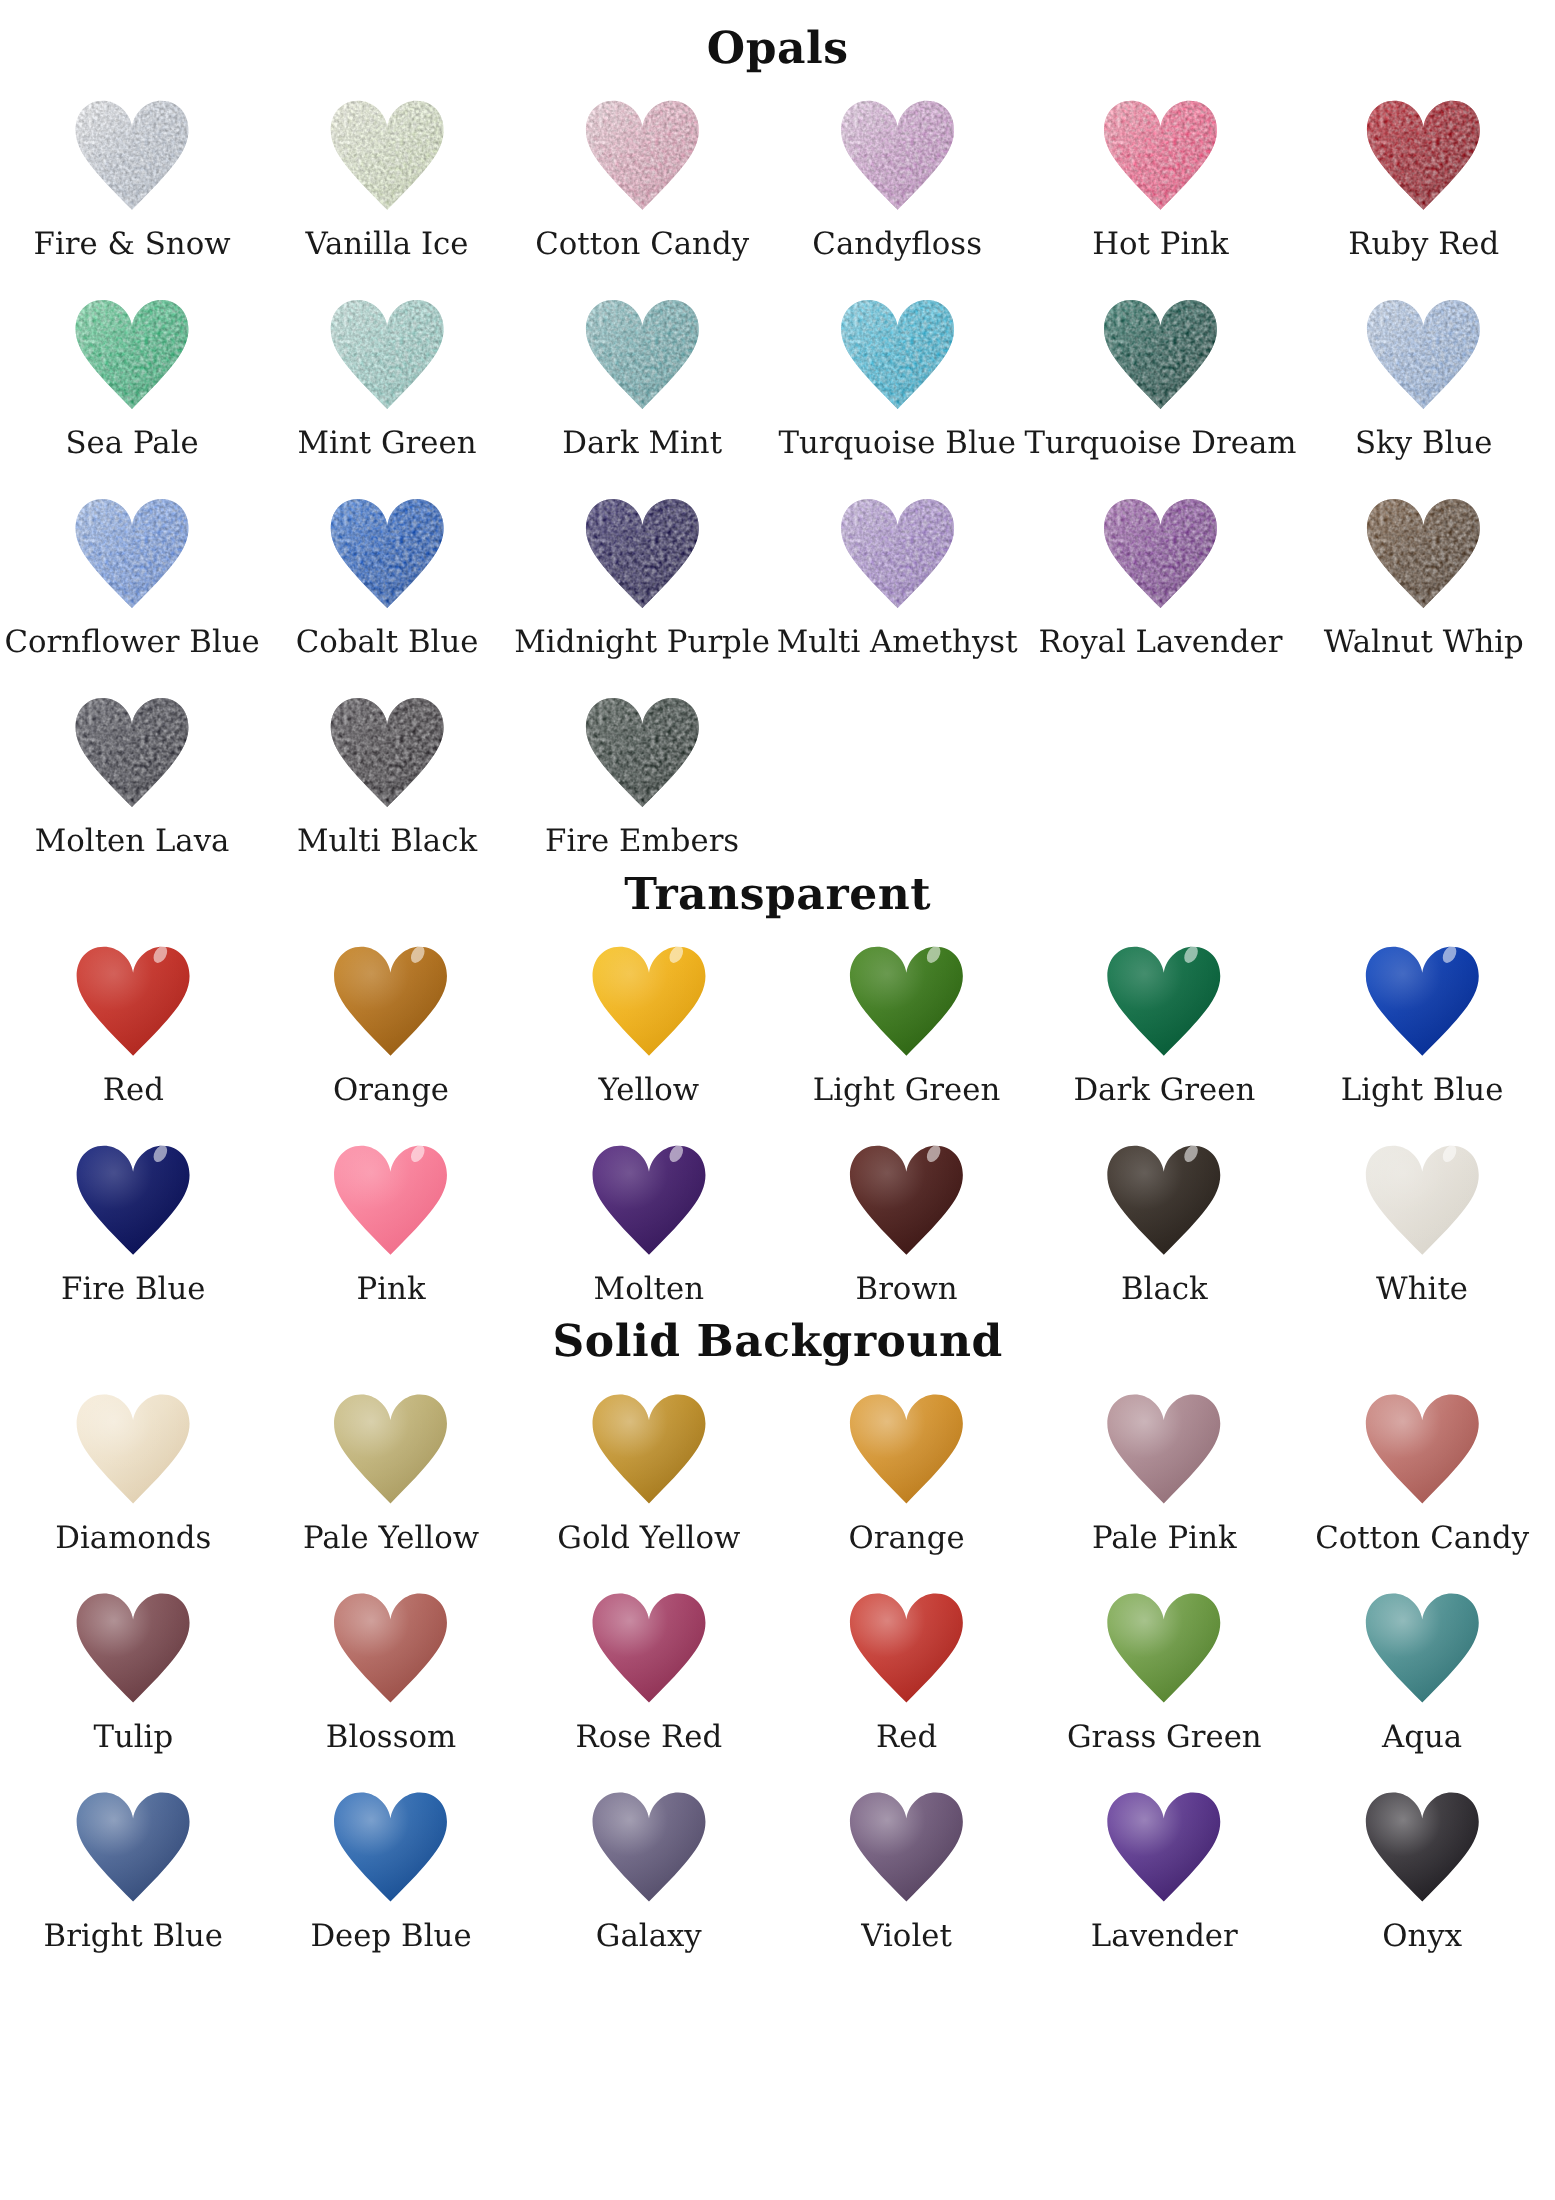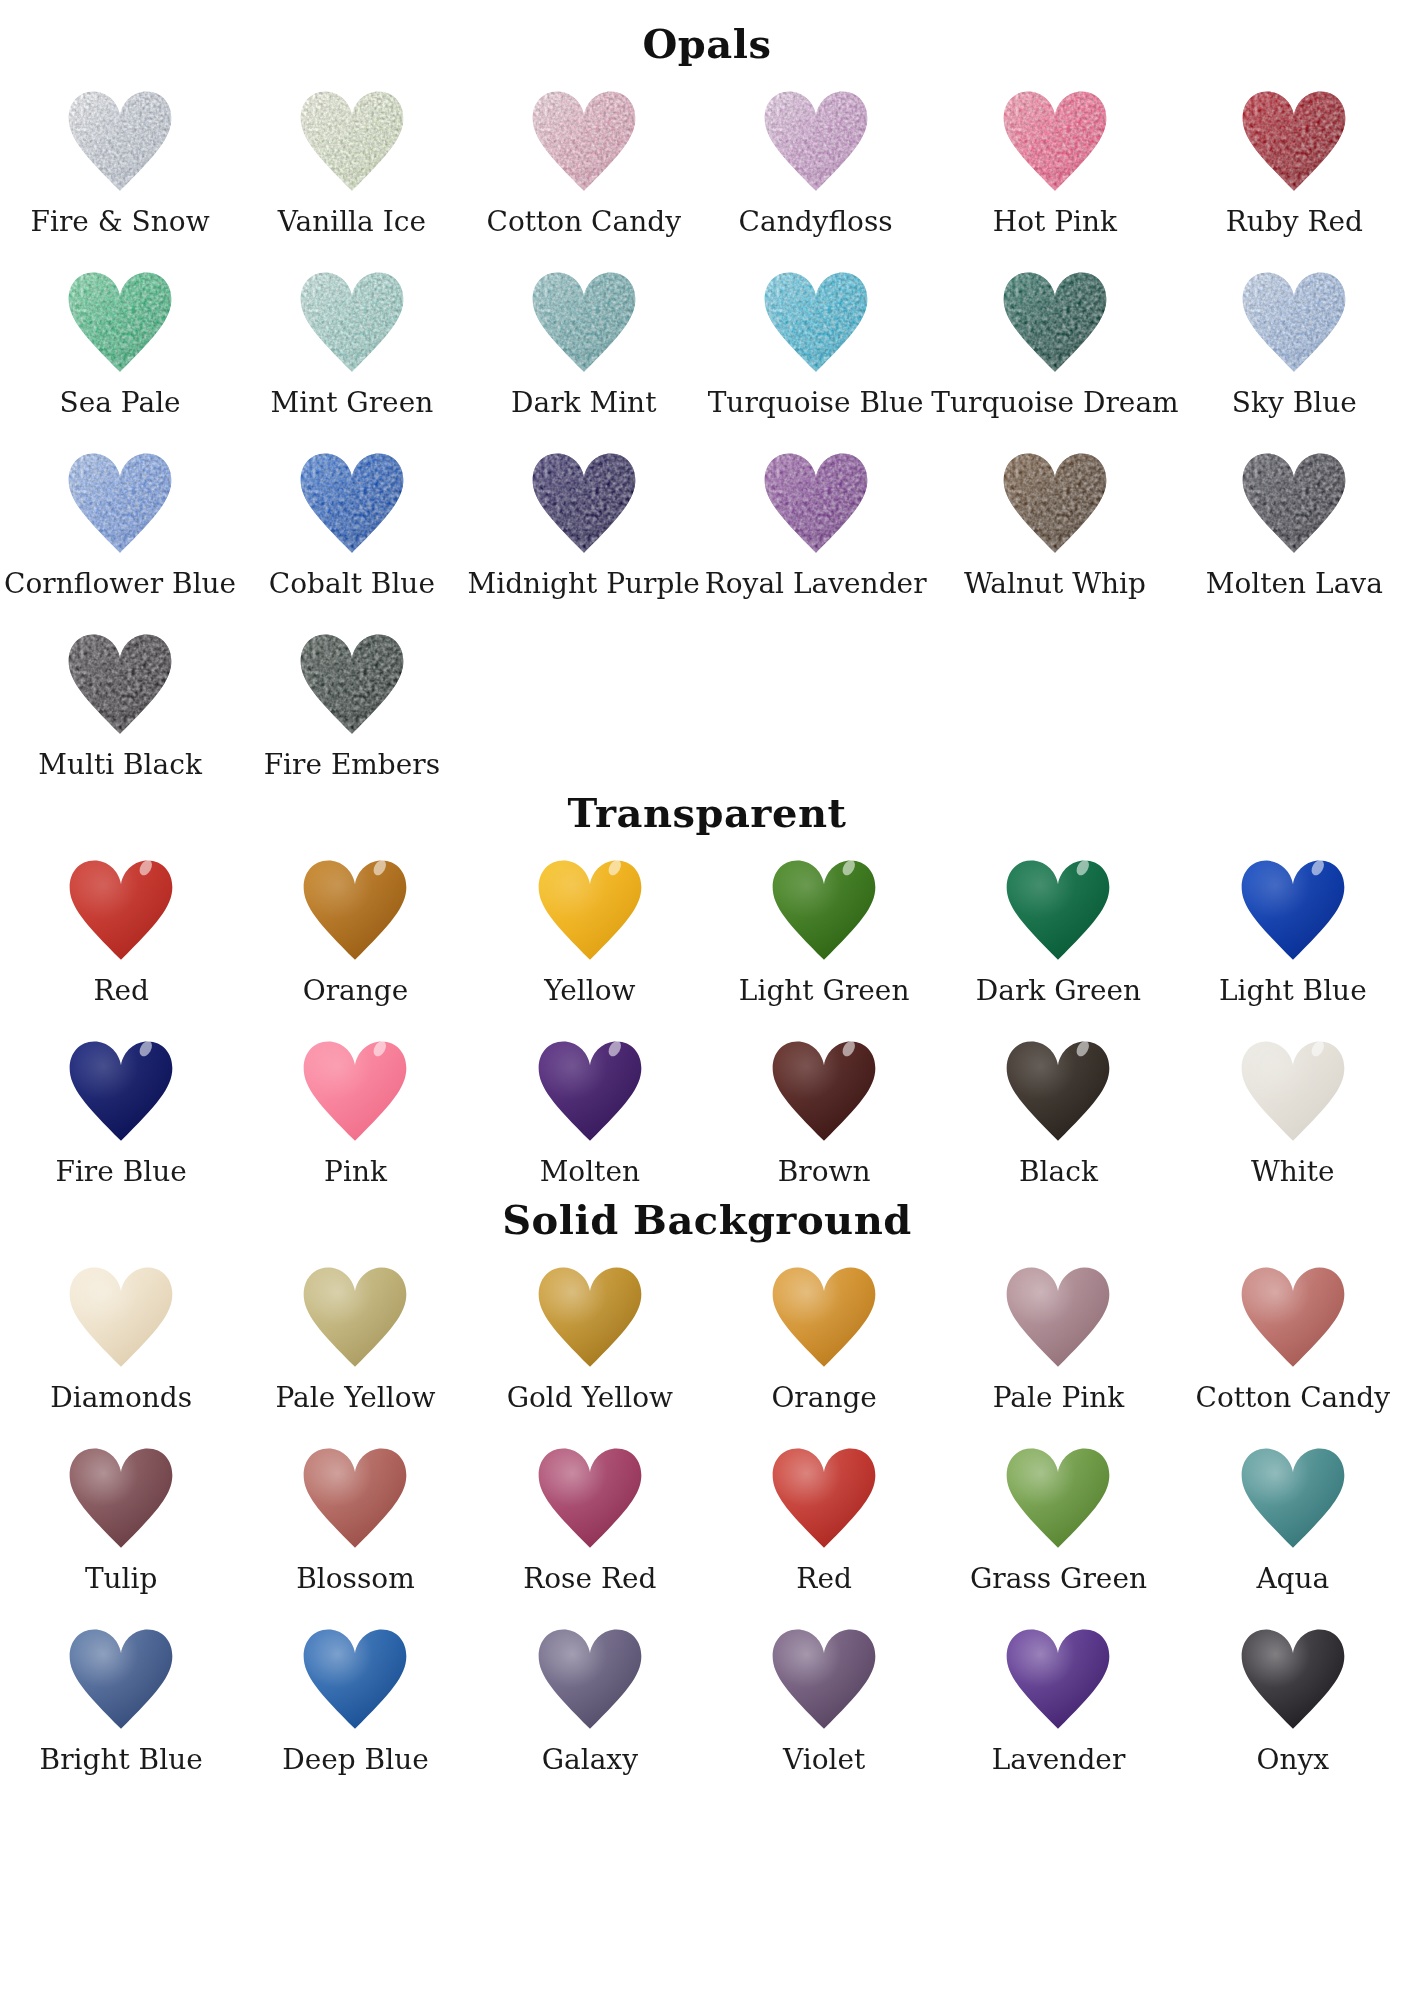--- a/index.html
+++ b/index.html
@@ -273,20 +273,35 @@
           </defs>
           <path d="M50 29 C48 17 38 9 27.5 9 C14.5 9 6.5 19 6.5 31.5 C6.5 48 20 63 50 93 C80 63 93.5 48 93.5 31.5 C93.5 19 85.5 9 72.5 9 C62 9 52 17 50 29 Z" fill="url(#g-0-14)"></path>
           <path d="M50 29 C48 17 38 9 27.5 9 C14.5 9 6.5 19 6.5 31.5 C6.5 48 20 63 50 93 C80 63 93.5 48 93.5 31.5 C93.5 19 85.5 9 72.5 9 C62 9 52 17 50 29 Z" fill="#ffffff" filter="url(#grainW)" opacity="0.55"></path>
           <path d="M50 29 C48 17 38 9 27.5 9 C14.5 9 6.5 19 6.5 31.5 C6.5 48 20 63 50 93 C80 63 93.5 48 93.5 31.5 C93.5 19 85.5 9 72.5 9 C62 9 52 17 50 29 Z" fill="#000000" filter="url(#grainB)" opacity="0.30"></path>
         </svg>
         <figcaption class="label">Midnight Purple</figcaption>
       </figure>
       <figure class="cell">
         <svg viewBox="0 0 100 100" class="heart">
           <defs>
+            <linearGradient id="g-0-15" x1="0" y1="0" x2="1" y2="1">
+              <stop offset="0" stop-color="#cab5e5"></stop>
+              <stop offset="0.45" stop-color="#ab8fd2"></stop>
+              <stop offset="1" stop-color="#8e6ebb"></stop>
+            </linearGradient>
+          </defs>
+          <path d="M50 29 C48 17 38 9 27.5 9 C14.5 9 6.5 19 6.5 31.5 C6.5 48 20 63 50 93 C80 63 93.5 48 93.5 31.5 C93.5 19 85.5 9 72.5 9 C62 9 52 17 50 29 Z" fill="url(#g-0-15)"></path>
+          <path d="M50 29 C48 17 38 9 27.5 9 C14.5 9 6.5 19 6.5 31.5 C6.5 48 20 63 50 93 C80 63 93.5 48 93.5 31.5 C93.5 19 85.5 9 72.5 9 C62 9 52 17 50 29 Z" fill="#ffffff" filter="url(#grainW)" opacity="0.55"></path>
+          <path d="M50 29 C48 17 38 9 27.5 9 C14.5 9 6.5 19 6.5 31.5 C6.5 48 20 63 50 93 C80 63 93.5 48 93.5 31.5 C93.5 19 85.5 9 72.5 9 C62 9 52 17 50 29 Z" fill="#000000" filter="url(#grainB)" opacity="0.30"></path>
+        </svg>
+        <figcaption class="label">Multi Amethyst</figcaption>
+      </figure>
+      <figure class="cell">
+        <svg viewBox="0 0 100 100" class="heart">
+          <defs>
             <linearGradient id="g-0-16" x1="0" y1="0" x2="1" y2="1">
               <stop offset="0" stop-color="#a86cb4"></stop>
               <stop offset="0.45" stop-color="#84479a"></stop>
               <stop offset="1" stop-color="#68327e"></stop>
             </linearGradient>
           </defs>
           <path d="M50 29 C48 17 38 9 27.5 9 C14.5 9 6.5 19 6.5 31.5 C6.5 48 20 63 50 93 C80 63 93.5 48 93.5 31.5 C93.5 19 85.5 9 72.5 9 C62 9 52 17 50 29 Z" fill="url(#g-0-16)"></path>
           <path d="M50 29 C48 17 38 9 27.5 9 C14.5 9 6.5 19 6.5 31.5 C6.5 48 20 63 50 93 C80 63 93.5 48 93.5 31.5 C93.5 19 85.5 9 72.5 9 C62 9 52 17 50 29 Z" fill="#ffffff" filter="url(#grainW)" opacity="0.55"></path>
           <path d="M50 29 C48 17 38 9 27.5 9 C14.5 9 6.5 19 6.5 31.5 C6.5 48 20 63 50 93 C80 63 93.5 48 93.5 31.5 C93.5 19 85.5 9 72.5 9 C62 9 52 17 50 29 Z" fill="#000000" filter="url(#grainB)" opacity="0.30"></path>
         </svg>

